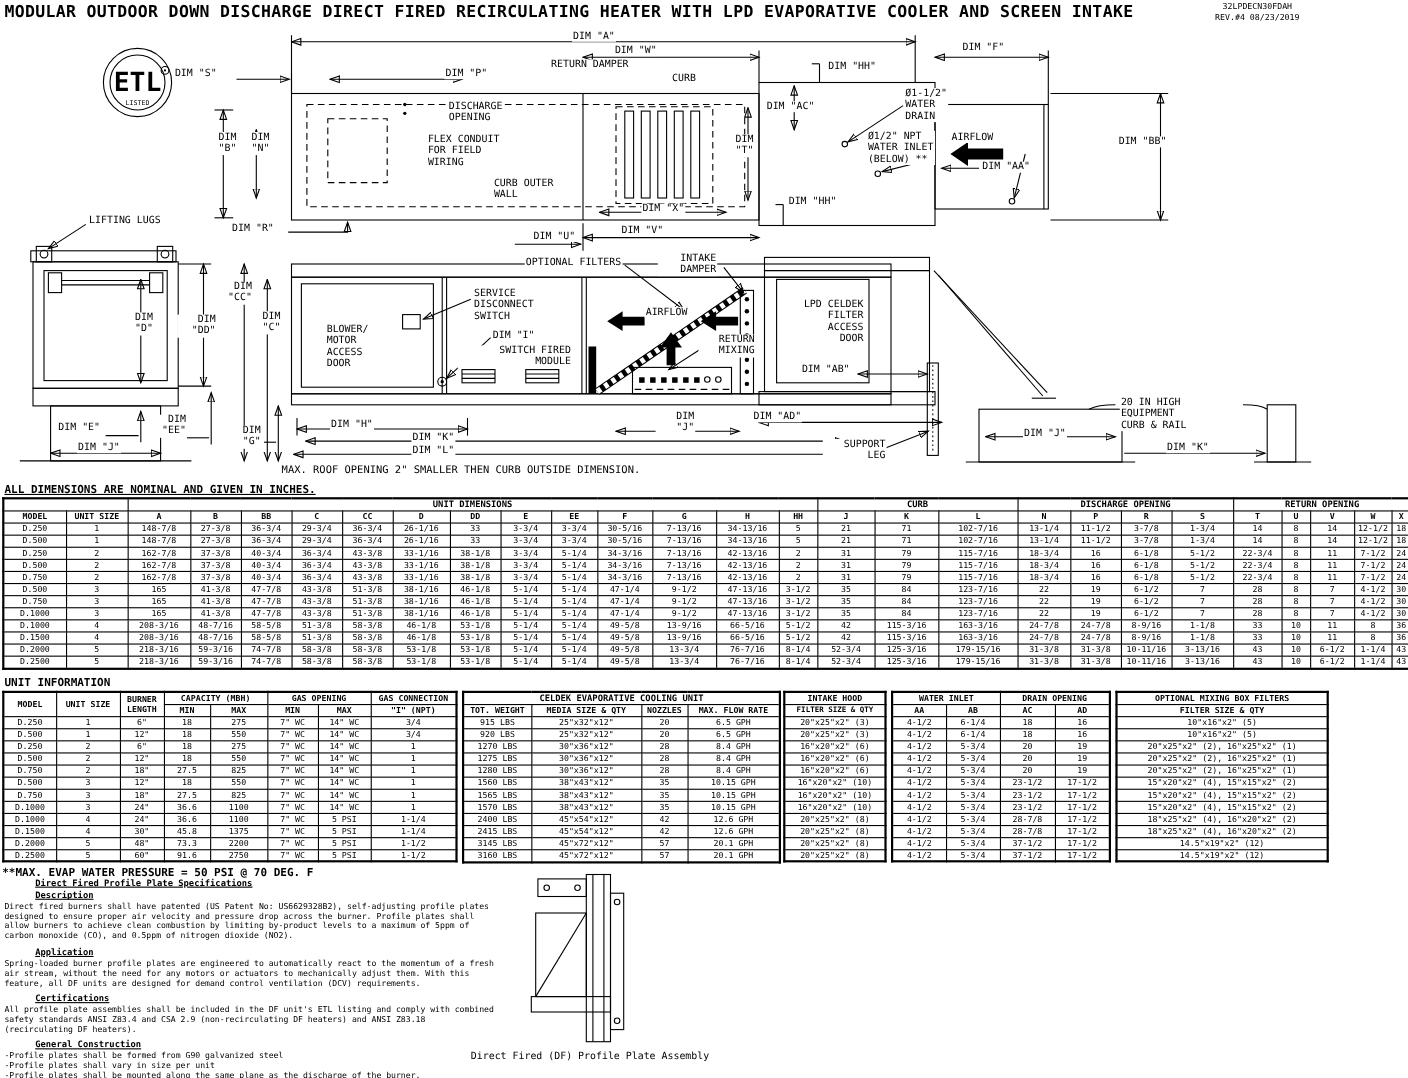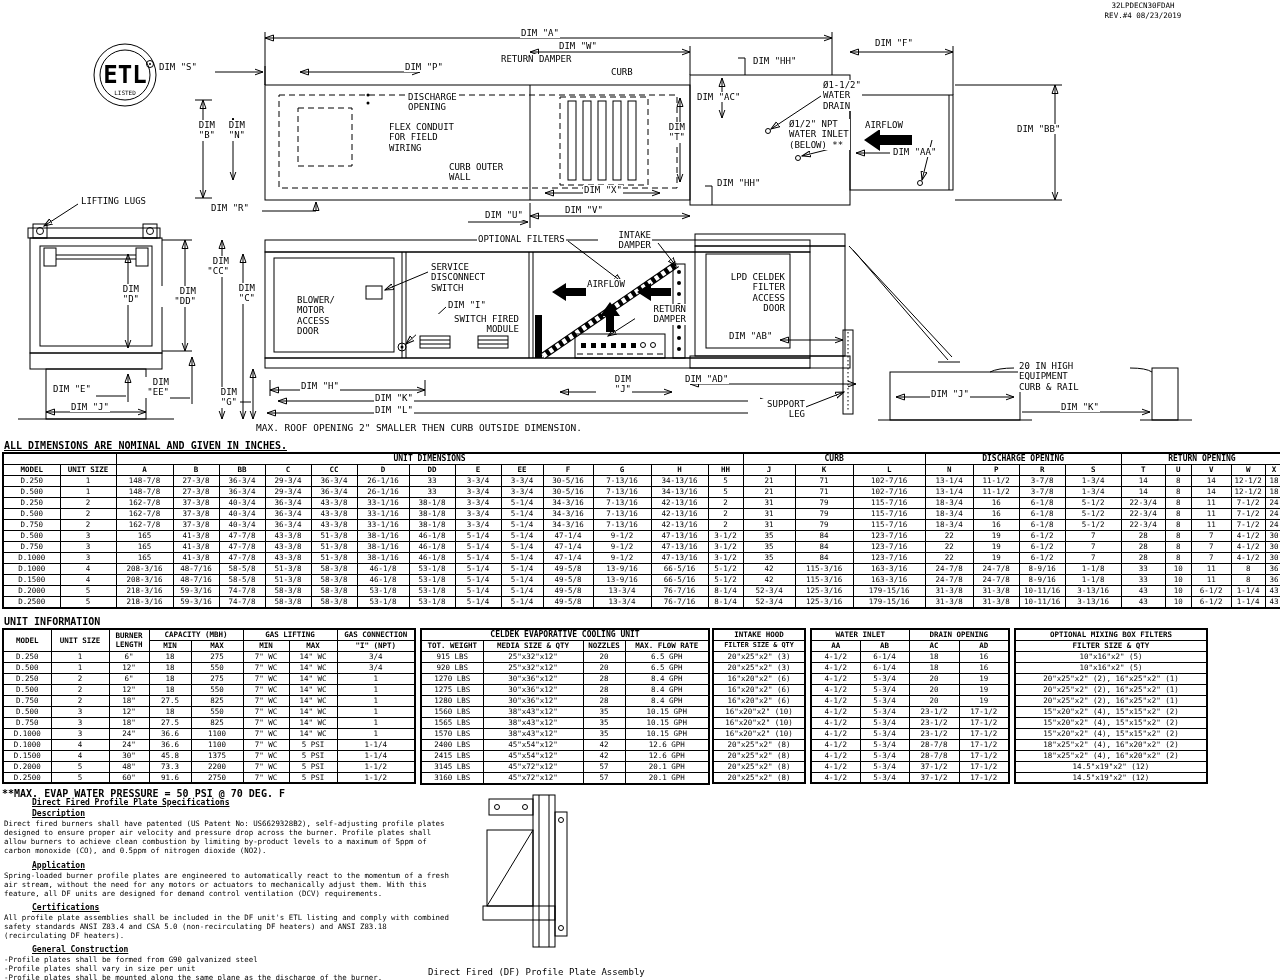--- a/index.html
+++ b/index.html
@@ -25,27 +25,28 @@
   .note { position:absolute; z-index:2; font:bold 10px/1.1 "DejaVu Sans Mono",monospace; background:#fff; }
   .note.u { text-decoration:underline; }
   .tt { position:absolute; z-index:3; border-collapse:collapse; table-layout:fixed; background:#fff; border:2px solid #000; }
   .tt th, .tt td { border:1px solid #000; font:7.5px/1.25 "DejaVu Sans Mono",monospace;
                    text-align:center; padding:0; height:11px; overflow:hidden; white-space:nowrap; }
   .tt th { font-weight:bold; white-space:normal; }
   .tt .grp { font-size:8px; }
   #specs { position:absolute; left:4px; top:797px; z-index:2; width:446px; }
   #specs h3 { font:bold 8px/1.4 "DejaVu Sans Mono",monospace; text-decoration:underline;padding-left:28px; }
   #specs .body { font:7.4px/1.22 "DejaVu Sans Mono",monospace; white-space:pre-line; margin-bottom:4px; }
-  #caption { position:absolute; left:428px; top:956px; z-index:2; font:9px "DejaVu Sans Mono",monospace;margin-top:11px; }
+  #caption { position:absolute; left:428px; top:956px; z-index:2; font:9px "DejaVu Sans Mono",monospace; }
 </style>
 </head>
 <body>
 
 <div id="canvas">
 
+  <div id="title">MODULAR OUTDOOR DOWN DISCHARGE DIRECT FIRED RECIRCULATING HEATER WITH LPD EVAPORATIVE COOLER AND SCREEN INTAKE</div>
   <div id="docblock">
     <div>32LPDECN30FDAH</div>
     <div>REV.#4   08/23/2019</div>
   </div>
 
   <svg id="draw" width="1280" height="980">
     <defs>
       <marker id="ae" markerUnits="userSpaceOnUse" markerWidth="10" markerHeight="8" refX="8.5" refY="4" orient="auto">
           <path d="M0,1 L8.5,4 L0,7 Z" fill="#000" stroke="none"></path>
         </marker>
@@ -304,21 +305,21 @@
 DISCONNECT
 SWITCH</div>
   <div class="lbl" style="left:447px;top:300px">DIM "I"</div>
   <div class="lbl c" style="left:416px;top:314px;width:104px">SWITCH FIRED
 MODULE</div>
   <div class="lbl" style="left:477px;top:234px">OPTIONAL FILTERS</div>
   <div class="lbl c" style="left:598px;top:230px;width:54px">INTAKE
 DAMPER</div>
   <div class="lbl" style="left:586px;top:279px">AIRFLOW</div>
   <div class="lbl c" style="left:635px;top:304px;width:52px">RETURN
-DAMPER</div>
+MIXING</div>
   <div class="lbl c" style="left:708px;top:272px;width:78px;background:transparent">LPD CELDEK
 FILTER
 ACCESS
 DOOR</div>
   <div class="lbl" style="left:728px;top:331px">DIM "AB"</div>
   <div class="lbl" style="left:684px;top:374px">DIM "AD"</div>
   <div class="lbl c" style="left:748px;top:399px;width:58px">SUPPORT
 LEG</div>
   <div class="lbl" style="left:300px;top:381px">DIM "H"</div>
   <div class="lbl" style="left:374px;top:393px">DIM "K"</div>
@@ -766,21 +767,21 @@
         <col style="width:46px">
         <col style="width:48px">
         <col style="width:78px">
     </colgroup>
     <thead>
       <tr>
         <th rowspan="2">MODEL</th>
         <th rowspan="2">UNIT SIZE</th>
         <th rowspan="2">BURNER LENGTH</th>
         <th colspan="2">CAPACITY (MBH)</th>
-        <th colspan="2">GAS LIFTING</th>
+        <th colspan="2">GAS OPENING</th>
         <th>GAS CONNECTION</th>
       </tr>
       <tr>
         <th>MIN</th>
         <th>MAX</th>
         <th>MIN</th>
         <th>MAX</th>
         <th>"I" (NPT)</th>
       </tr>
     </thead>
@@ -1197,21 +1198,21 @@
 
   <div class="note" style="left:2px;top:788px">**MAX. EVAP WATER PRESSURE = 50 PSI @ 70 DEG. F</div>
 
   <div id="specs">
     <h3>Direct Fired Profile Plate Specifications</h3>
     <h3>Description</h3>
     <div class="body">Direct fired burners shall have patented (US Patent No: US6629328B2), self-adjusting profile plates designed to ensure proper air velocity and pressure drop across the burner. Profile plates shall allow burners to achieve clean combustion by limiting by-product levels to a maximum of 5ppm of carbon monoxide (CO), and 0.5ppm of nitrogen dioxide (NO2).</div>
     <h3>Application</h3>
     <div class="body">Spring-loaded burner profile plates are engineered to automatically react to the momentum of a fresh air stream, without the need for any motors or actuators to mechanically adjust them. With this feature, all DF units are designed for demand control ventilation (DCV) requirements.</div>
     <h3>Certifications</h3>
-    <div class="body">All profile plate assemblies shall be included in the DF unit's ETL listing and comply with combined safety standards ANSI Z83.4 and CSA 5.0 (non-recirculating DF heaters) and ANSI Z83.18 (recirculating DF heaters).</div>
+    <div class="body">All profile plate assemblies shall be included in the DF unit's ETL listing and comply with combined safety standards ANSI Z83.4 and CSA 2.9 (non-recirculating DF heaters) and ANSI Z83.18 (recirculating DF heaters).</div>
     <h3>General Construction</h3>
     <div class="body">-Profile plates shall be formed from G90 galvanized steel
 -Profile plates shall vary in size per unit
 -Profile plates shall be mounted along the same plane as the discharge of the burner.
 -Design shall incorporate properly torqued, permanently mounted spring hinges.
 -Spring hinges shall be made from plated steel</div>
   </div>
 
   <div id="caption">Direct Fired (DF) Profile Plate Assembly</div>
 

